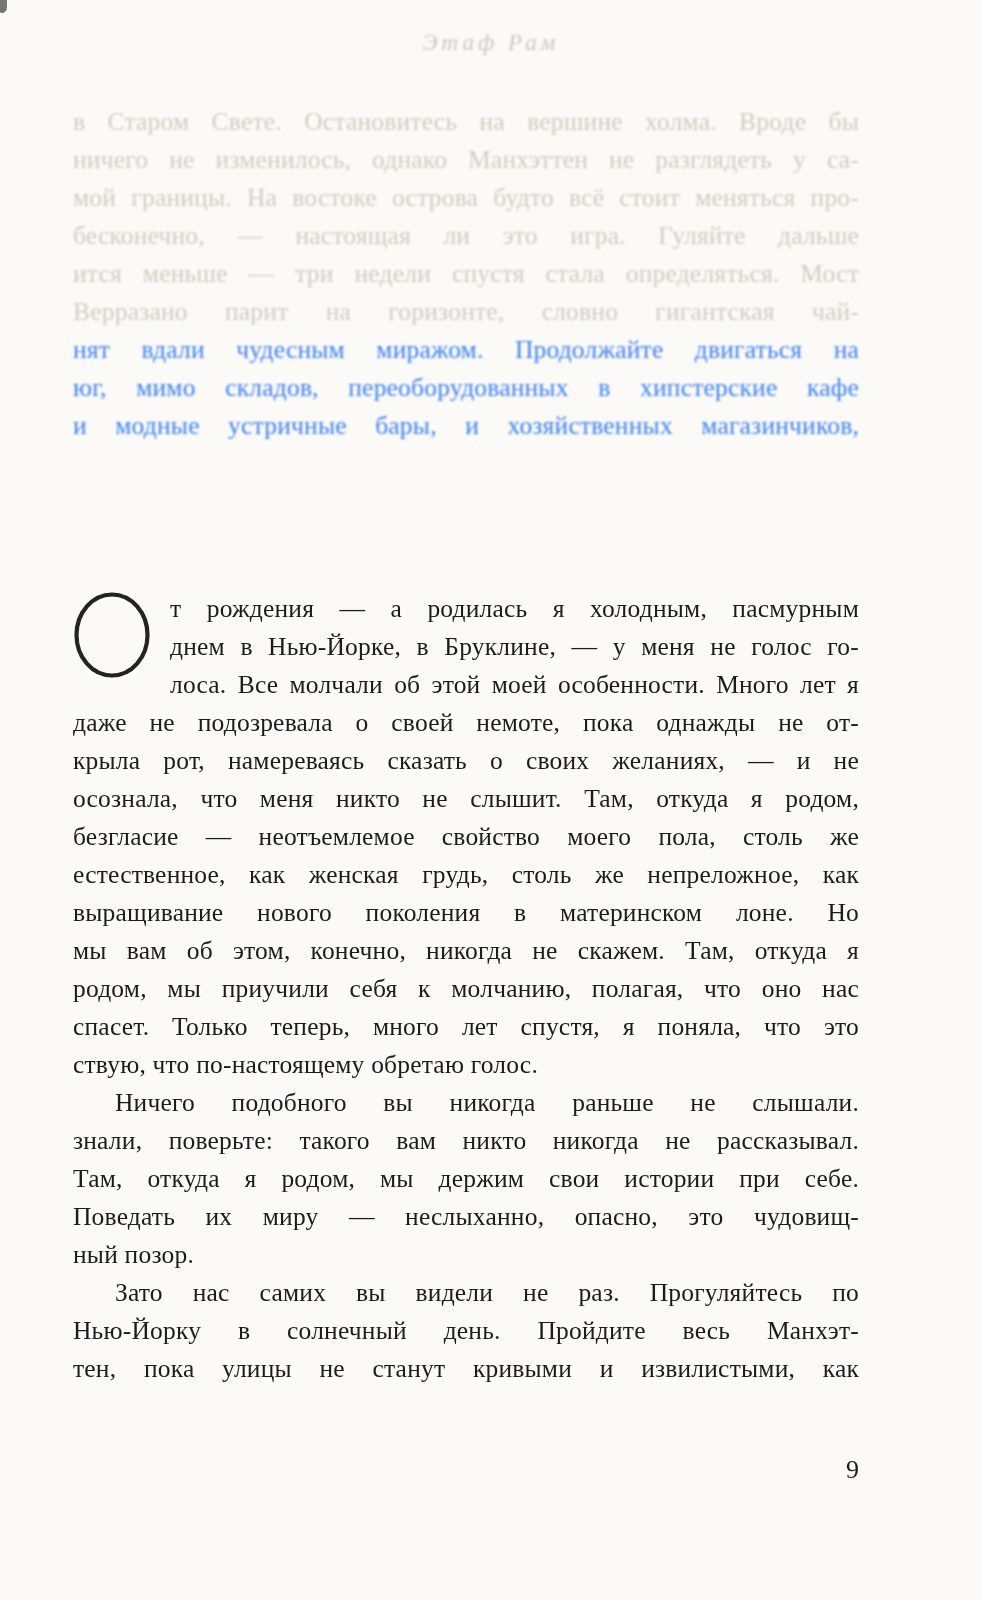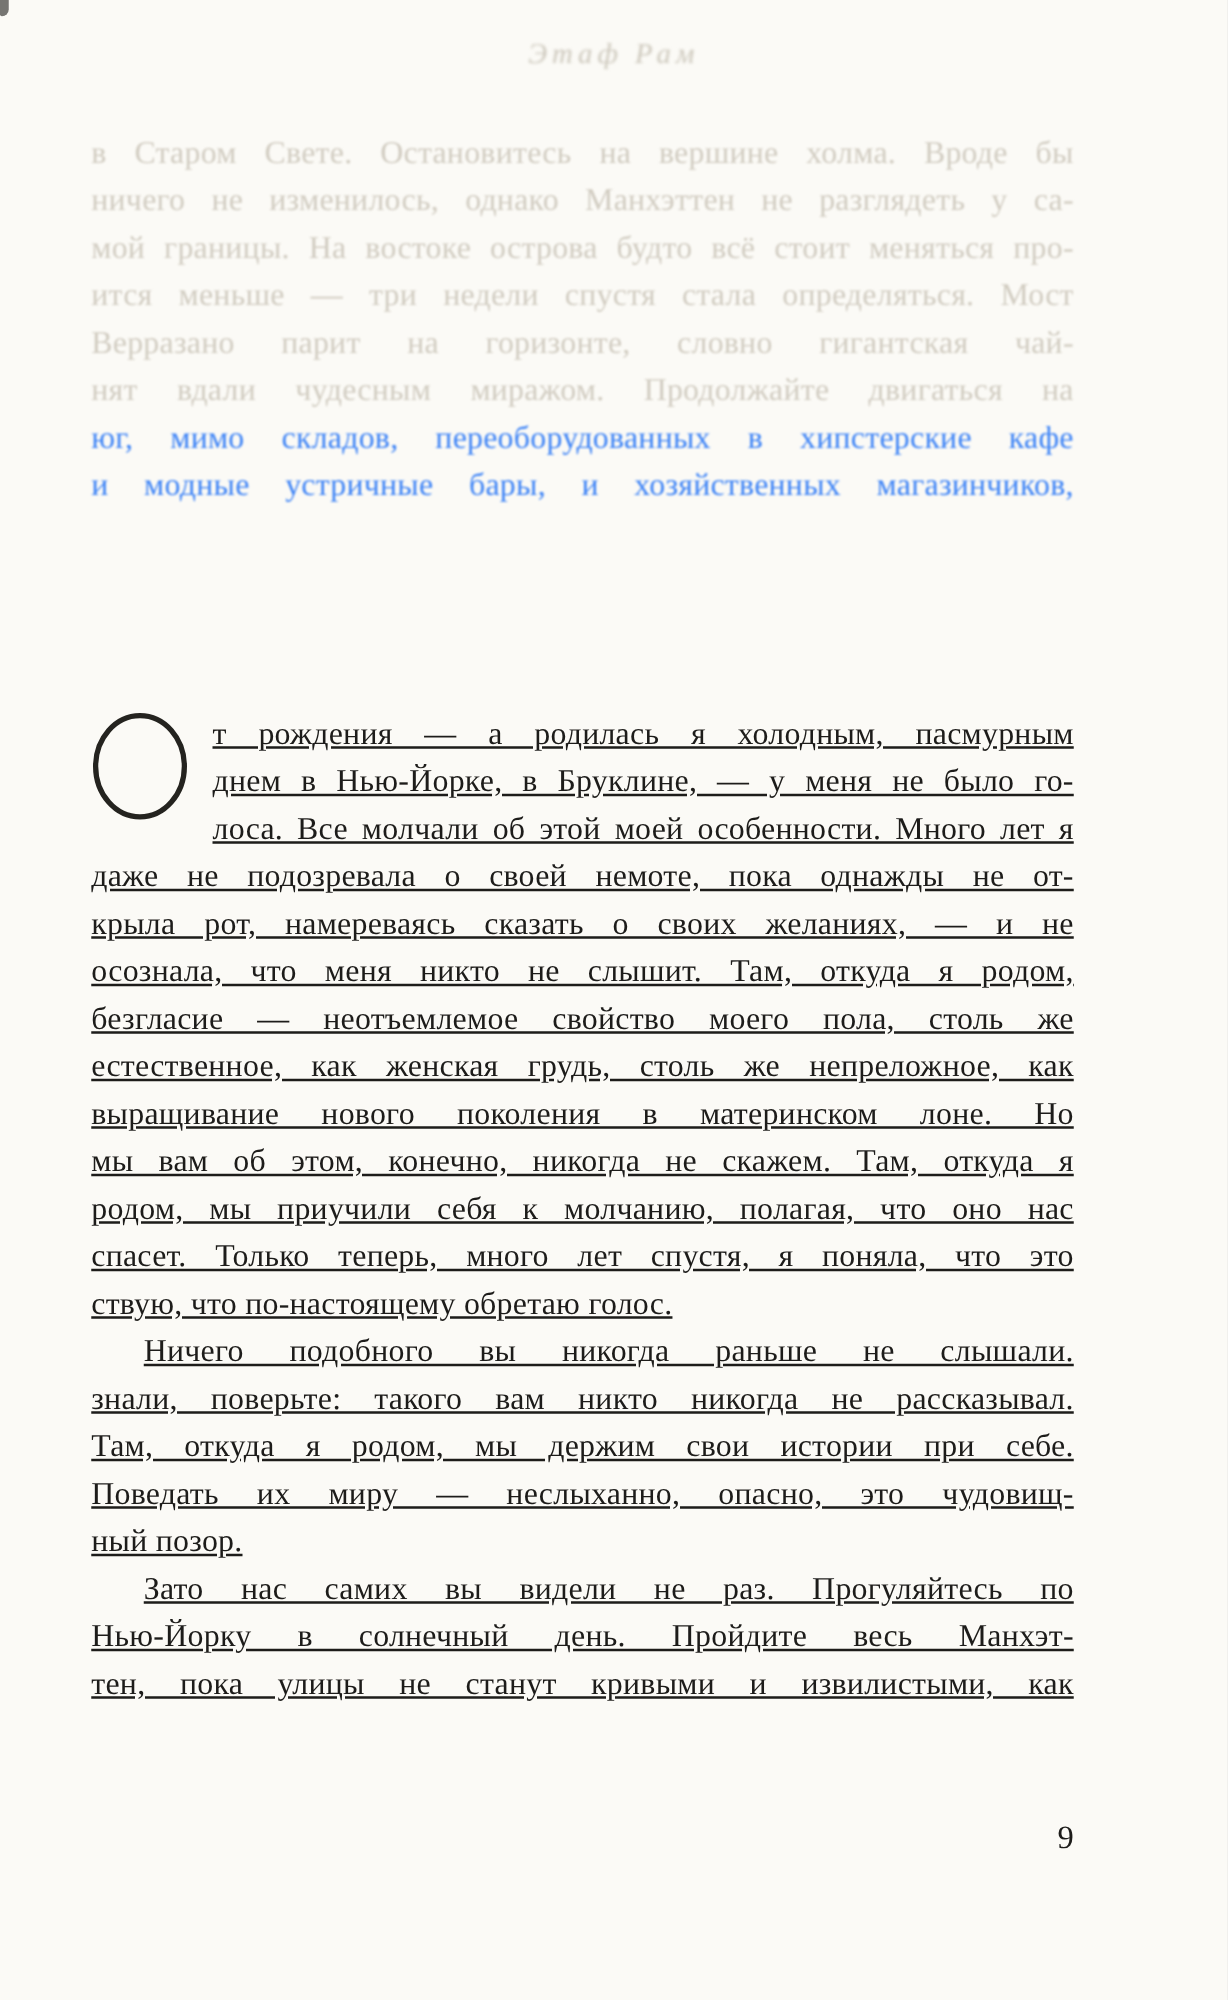--- a/index.html
+++ b/index.html
@@ -36,21 +36,21 @@
     font-size:25.5px;
     line-height:38px;
     letter-spacing:0.2px;
     text-align:justify;
     text-align-last:justify;
   }
   .line.last{ text-align-last:left; }
   .line.indent{ text-indent:42px; }
 
   .body-text{
-    position:absolute; top:568px; left:73px; width:786px;text-decoration:underline;
+    position:absolute; top:590px; left:73px; width:786px;
   }
 
   
   .dropcap{
     float:left;
     width:82px; height:76px;
     margin:1px 15px 0 0;
     position:relative;
   }
   .dropcap svg{ position:absolute; top:1px; left:0; overflow:visible; }
@@ -82,37 +82,38 @@
 <div class="page">
 
   <div class="speck-tl"></div>
 
   <div class="bleed-header">Этаф Рам</div>
 
   <div class="bleed-text">
       <div class="line">в Старом Свете. Остановитесь на вершине холма. Вроде бы</div>
       <div class="line">ничего не изменилось, однако Манхэттен не разглядеть у са-</div>
       <div class="line">мой границы. На востоке острова будто всё стоит меняться про-</div>
+      <div class="line">бесконечно, — настоящая ли это игра. Гуляйте дальше</div>
       <div class="line">ится меньше — три недели спустя стала определяться. Мост</div>
       <div class="line">Верразано парит на горизонте, словно гигантская чай-</div>
       <div class="line">нят вдали чудесным миражом. Продолжайте двигаться на</div>
       <div class="line">юг, мимо складов, переоборудованных в хипстерские кафе</div>
       <div class="line">и модные устричные бары, и хозяйственных магазинчиков,</div>
     </div>
 
   <div class="body-text">
     <span class="dropcap">
       <span class="sr">О</span>
       <svg width="78" height="86" viewBox="0 0 78 86" aria-hidden="true">
         <ellipse cx="39" cy="43" rx="35.5" ry="40.5" fill="none" stroke="#24231f" stroke-width="4.2"></ellipse>
       </svg>
     </span>
 
   <div class="line">т рождения — а родилась я холодным, пасмурным</div>
-      <div class="line">днем в Нью-Йорке, в Бруклине, — у меня не было го-</div>
+      <div class="line">днем в Нью-Йорке, в Бруклине, — у меня не голос го-</div>
       <div class="line">лоса. Все молчали об этой моей особенности. Много лет я</div>
       <div class="line">даже не подозревала о своей немоте, пока однажды не от-</div>
       <div class="line">крыла рот, намереваясь сказать о своих желаниях, — и не</div>
       <div class="line">осознала, что меня никто не слышит. Там, откуда я родом,</div>
       <div class="line">безгласие — неотъемлемое свойство моего пола, столь же</div>
       <div class="line">естественное, как женская грудь, столь же непреложное, как</div>
       <div class="line">выращивание нового поколения в материнском лоне. Но</div>
       <div class="line">мы вам об этом, конечно, никогда не скажем. Там, откуда я</div>
       <div class="line">родом, мы приучили себя к молчанию, полагая, что оно нас</div>
       <div class="line">спасет. Только теперь, много лет спустя, я поняла, что это</div>

